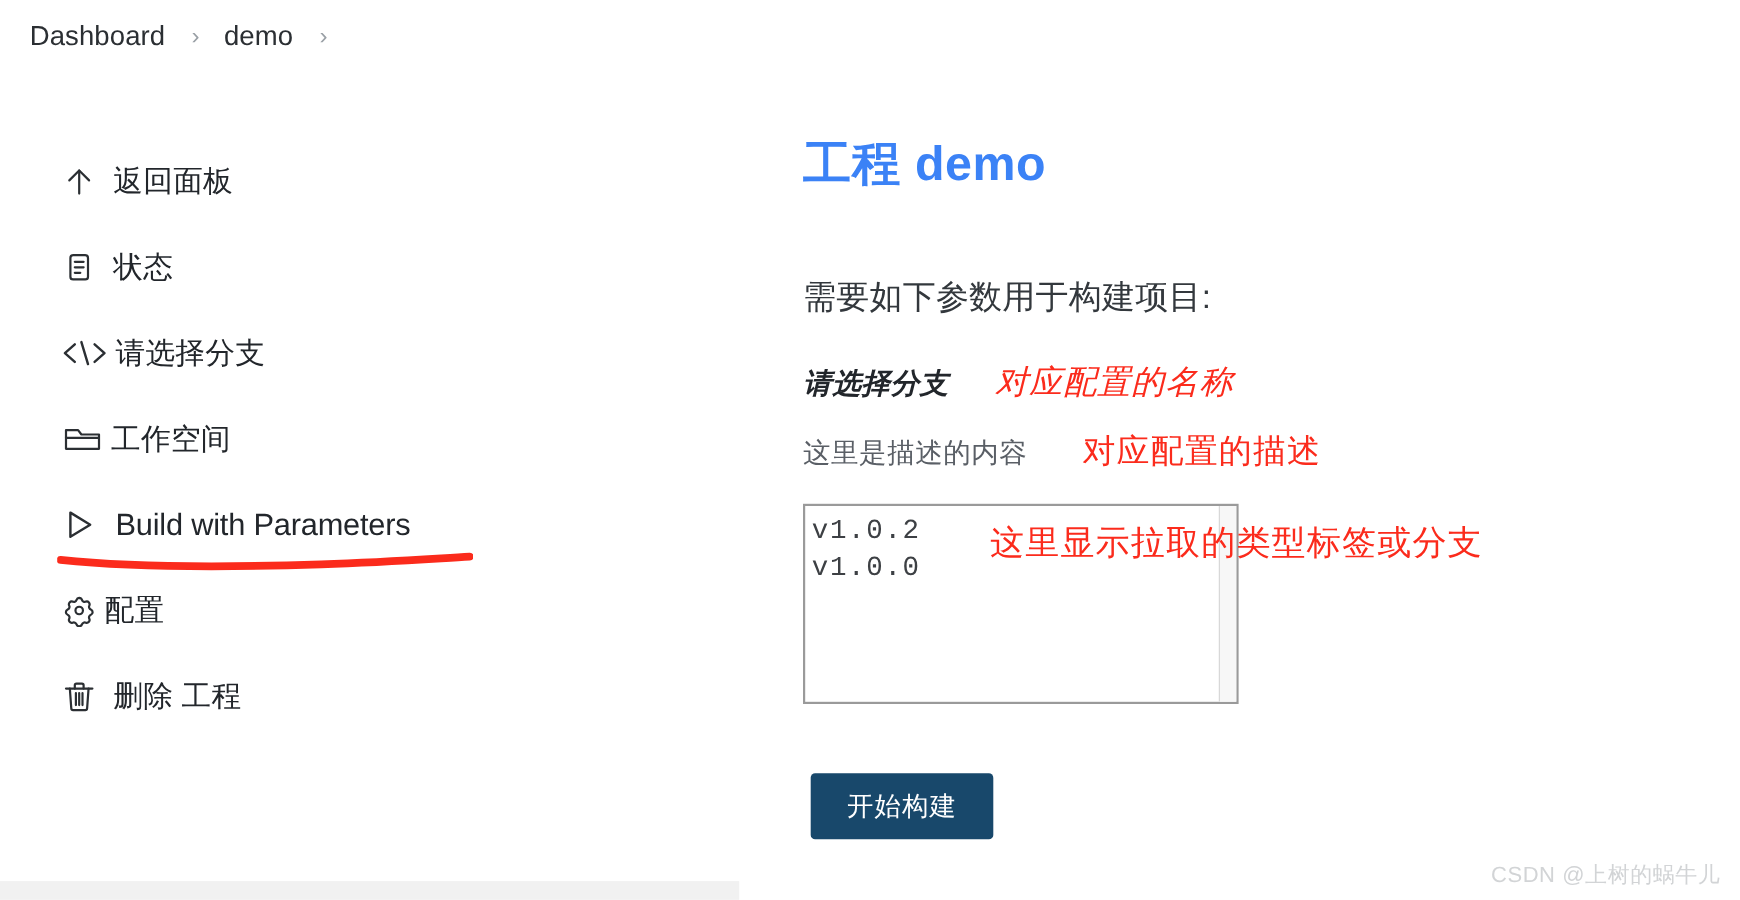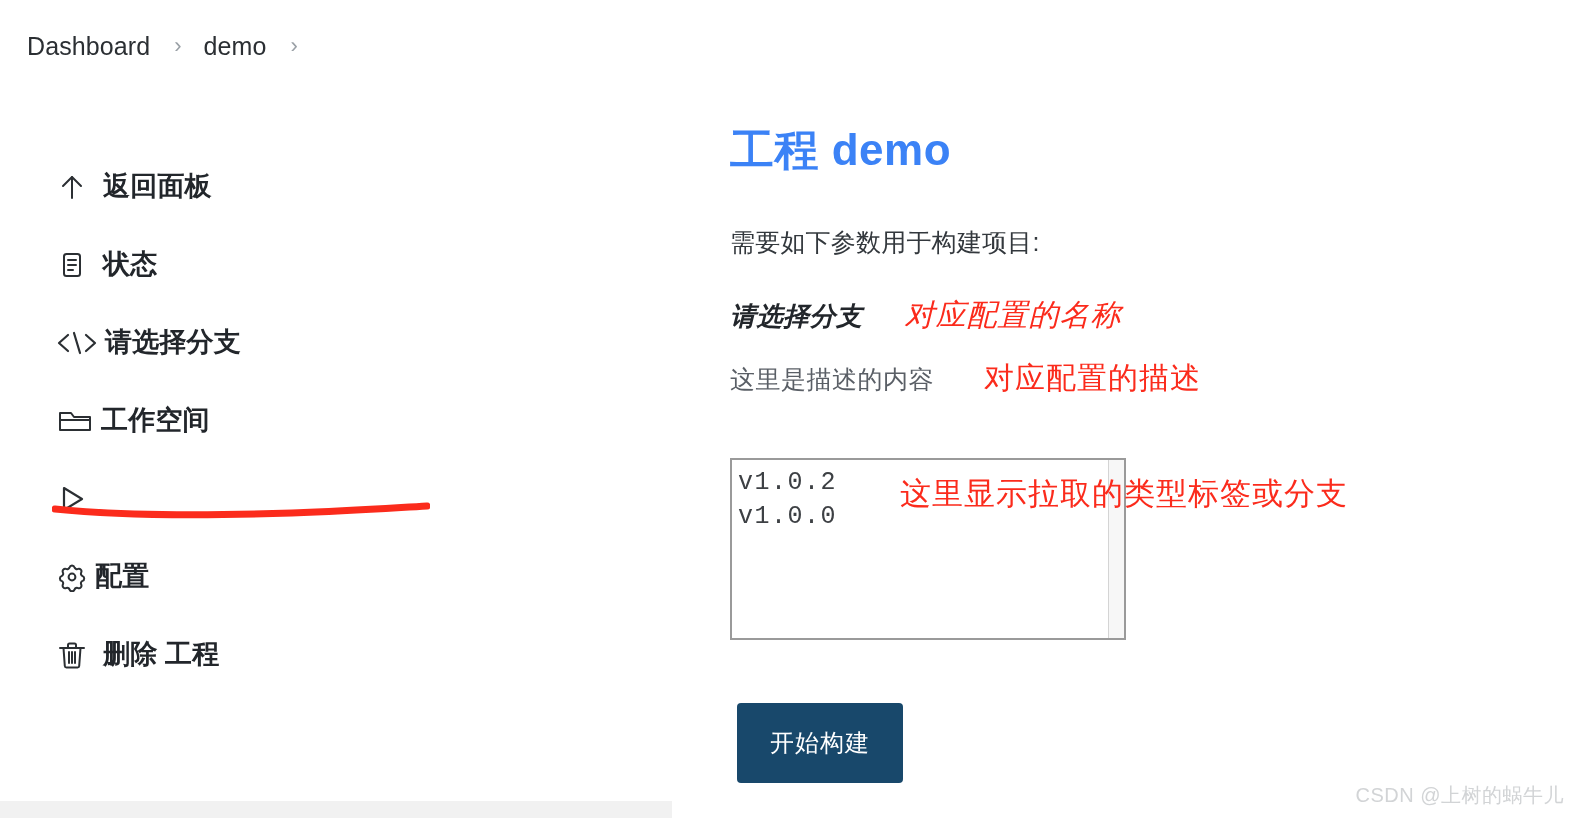--- a/index.html
+++ b/index.html
@@ -13,21 +13,21 @@
     font-family: "Liberation Sans", "DejaVu Sans", sans-serif;
     color: #21252b;
     overflow: hidden;
     position: relative;
   }
 
   
   #breadcrumb {
     position: absolute;
     left: 27px;
-    top: 28px;
+    top: 15px;
     display: flex;
     align-items: center;
     height: 36px;
     justify-content: center;
   }
   .crumb-text {
     font-size: 25px;
     color: #2b2f33;
     letter-spacing: .1px;
     white-space: nowrap;
@@ -42,26 +42,25 @@
 
   
   #sidebar {
     position: absolute;
     left: 0;
     top: 126px;
     width: 672px;
   }
   .side-item {
     display: flex;
-    align-items: flex-end;
+    align-items: center;
     height: 78px;
     padding-left: 55px;
     box-sizing: border-box;
     position: relative;
-    font-weight: bold;
   }
   .side-ico {
     width: 34px;
     height: 34px;
     flex: 0 0 34px;
     display: flex;
     align-items: center;
     justify-content: center;
     margin-right: 6px;
   }
@@ -98,22 +97,22 @@
   }
   #page-title {
     font-size: 44px;
     font-weight: bold;
     color: #3b82f6;
     letter-spacing: .5px;
     margin: 0;
     line-height: 1.1;
   }
   #intro-text {
-    margin-top: 52px;
-    font-size: 25px;
+    margin-top: 76px;
+    font-size: 30px;
     color: #33383d;
     letter-spacing: .2px;
   }
 
   .param-row {
     display: flex;
     align-items: baseline;
     white-space: nowrap;
   }
   #param-name-row { margin-top: 36px; font-style: italic; }
@@ -186,21 +185,21 @@
     white-space: nowrap;
     z-index: 5;
   }
 
   
   #build-button {
     position: absolute;
     left: 737px;
     top: 703px;
     width: 166px;
-    height: 80px;
+    height: 60px;
     background: #18486b;
     border: none;
     border-radius: 4px;
     color: #ffffff;
     font-family: "Liberation Sans", "DejaVu Sans", sans-serif;
     font-size: 24px;
     letter-spacing: 1px;
     cursor: pointer;
     padding: 0;
   }
@@ -280,20 +279,21 @@
     </span>
     <span class="side-label">工作空间</span>
   </div>
 
   <div class="side-item">
     <span class="side-ico">
       <svg width="30" height="30" viewBox="0 0 30 30" fill="none" stroke="#2b2f33" stroke-width="2.2" stroke-linecap="round" stroke-linejoin="round">
         <polygon points="7,4 25,15 7,26"></polygon>
       </svg>
     </span>
+    <span class="side-label en">Build with Parameters</span>
   </div>
 
   <div class="side-item">
     <span class="side-ico">
       <svg width="30" height="30" viewBox="0 0 30 30" fill="none" stroke="#2b2f33" stroke-width="2" stroke-linecap="round" stroke-linejoin="round">
         <path d="M15 3.5 a2.6 2.6 0 0 1 2.5 1.9 2.6 2.6 0 0 0 3.6 1.5 2.6 2.6 0 0 1 3.1 3.6 2.6 2.6 0 0 0 1.4 3.6 2.6 2.6 0 0 1 0 4.8 2.6 2.6 0 0 0-1.4 3.6 2.6 2.6 0 0 1-3.1 3.6 2.6 2.6 0 0 0-3.6 1.5 2.6 2.6 0 0 1-4.9 0 2.6 2.6 0 0 0-3.6-1.5 2.6 2.6 0 0 1-3.1-3.6 2.6 2.6 0 0 0-1.4-3.6 2.6 2.6 0 0 1 0-4.8 2.6 2.6 0 0 0 1.4-3.6 2.6 2.6 0 0 1 3.1-3.6 2.6 2.6 0 0 0 3.6-1.5 A2.6 2.6 0 0 1 15 3.5 Z"></path>
         <circle cx="15" cy="15" r="3.4"></circle>
       </svg>
     </span>
     <span class="side-label">配置</span>

